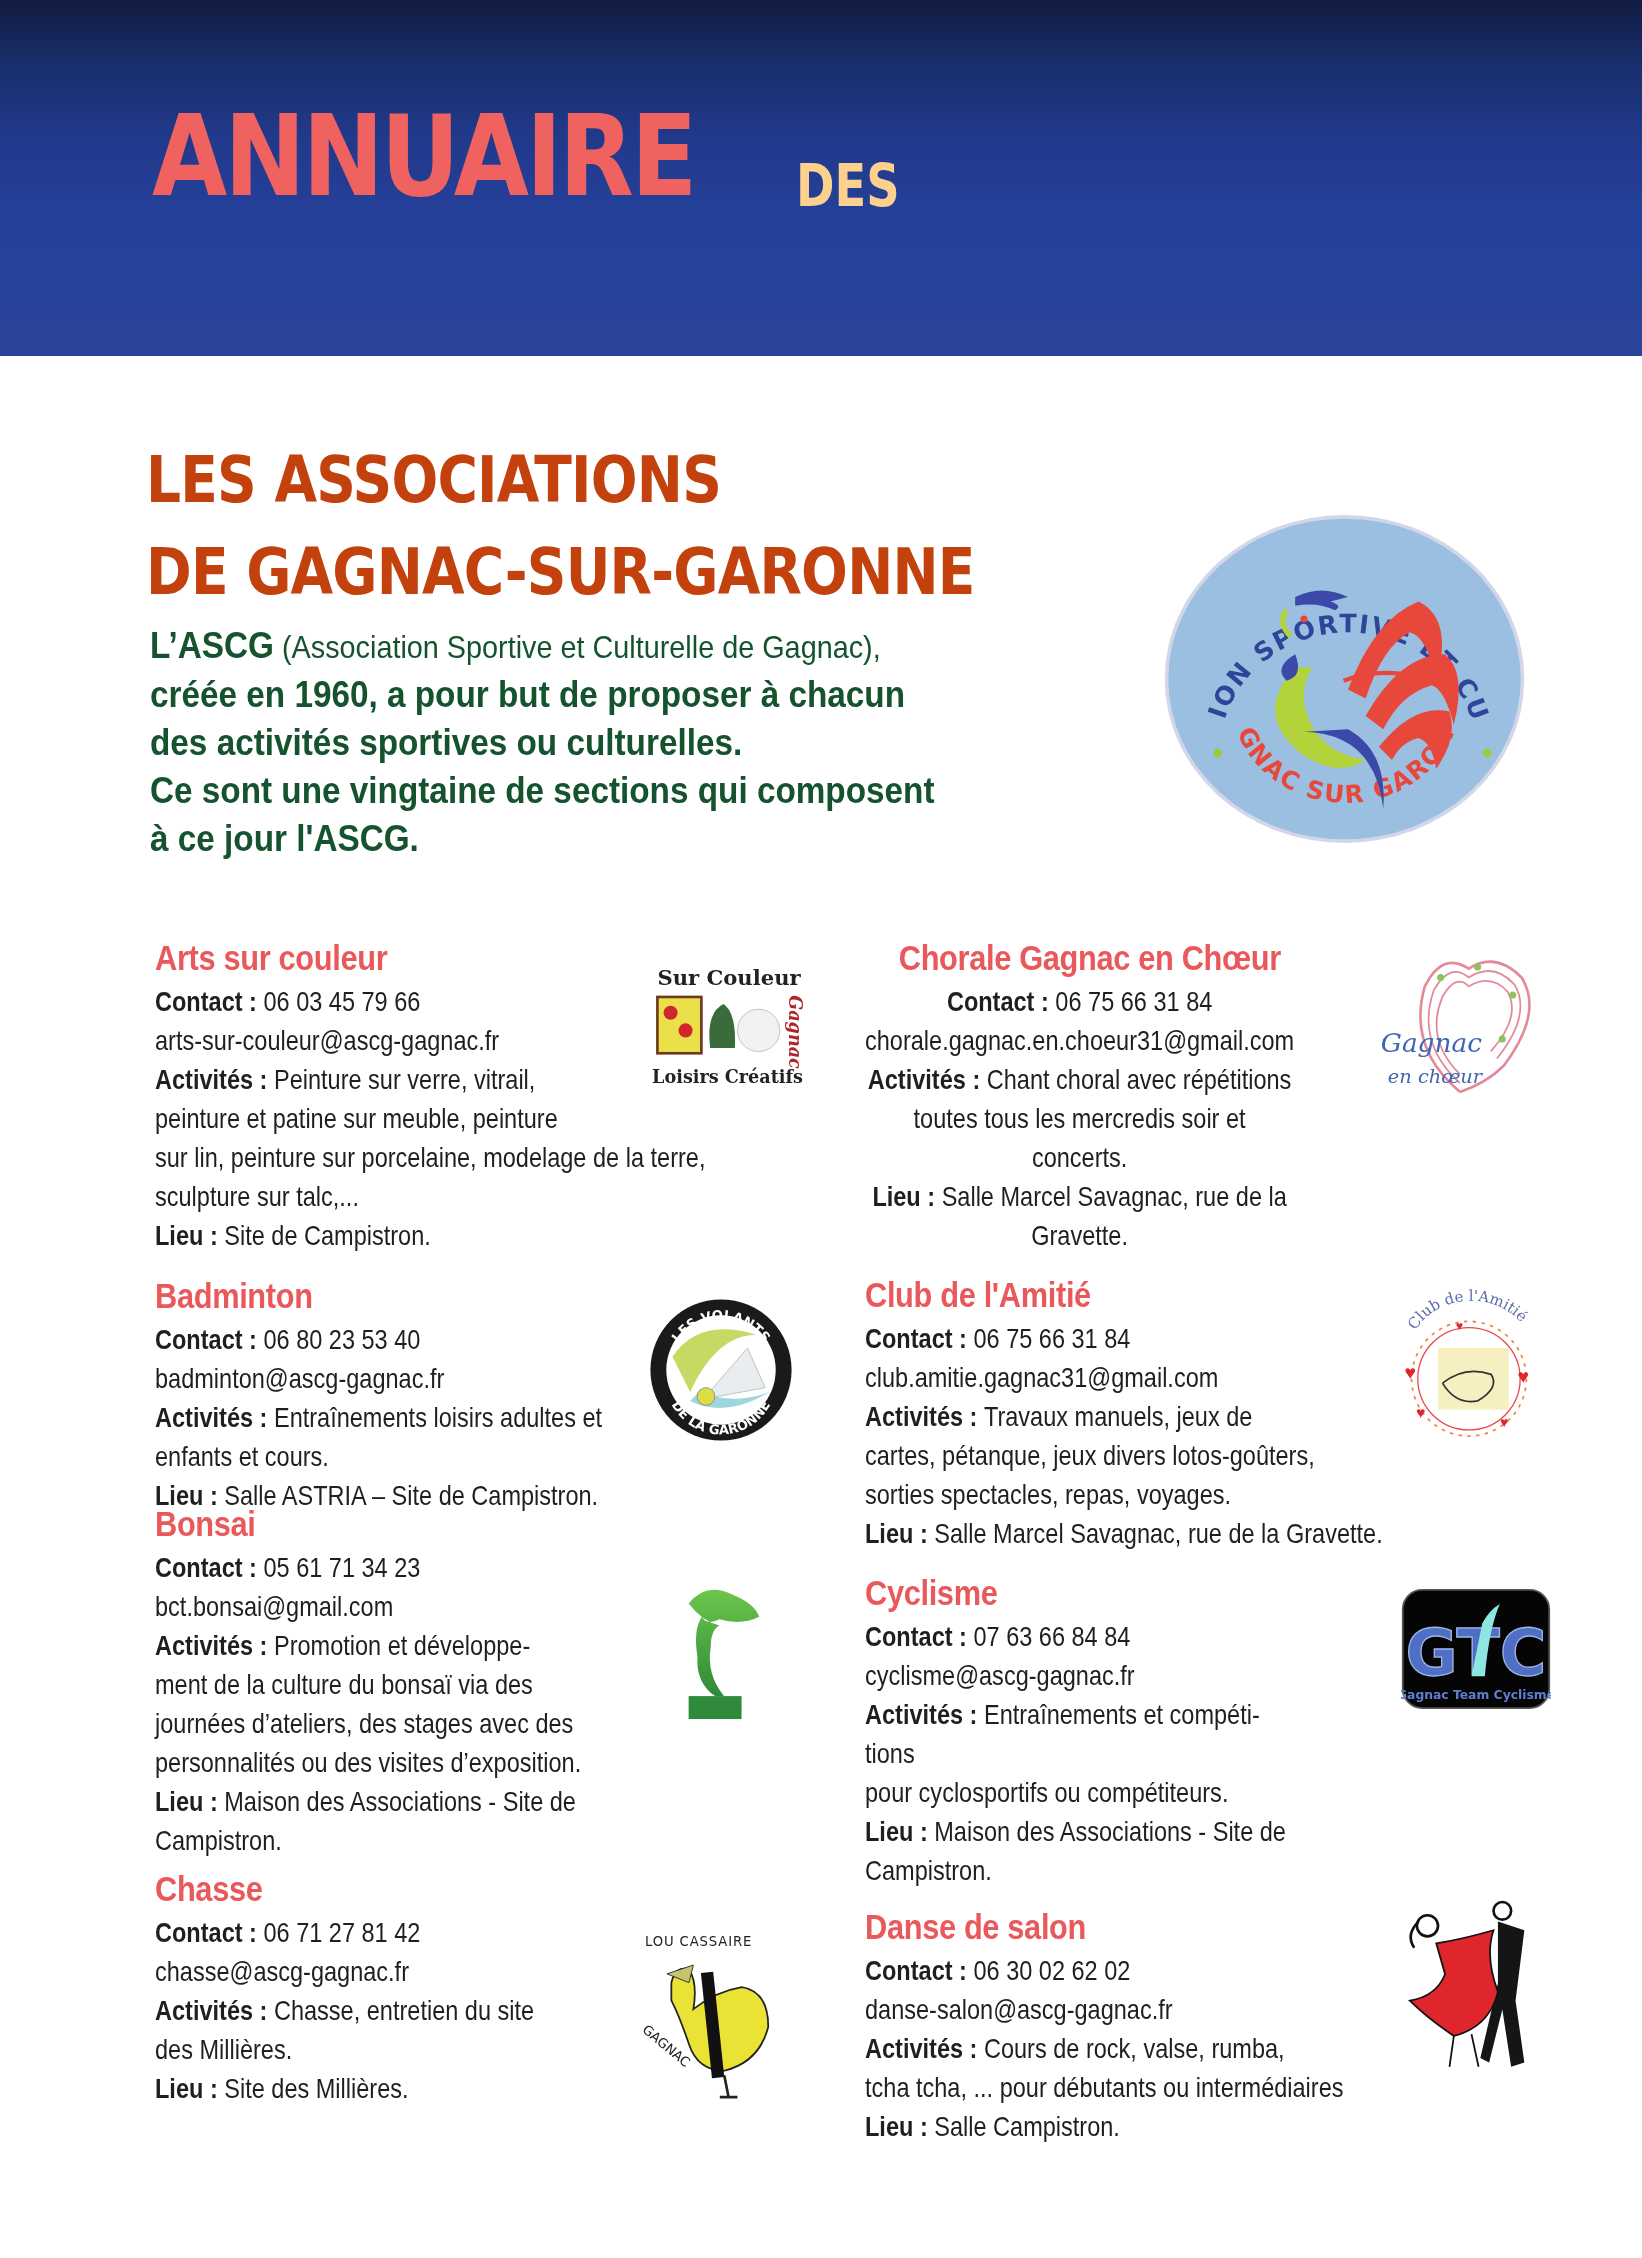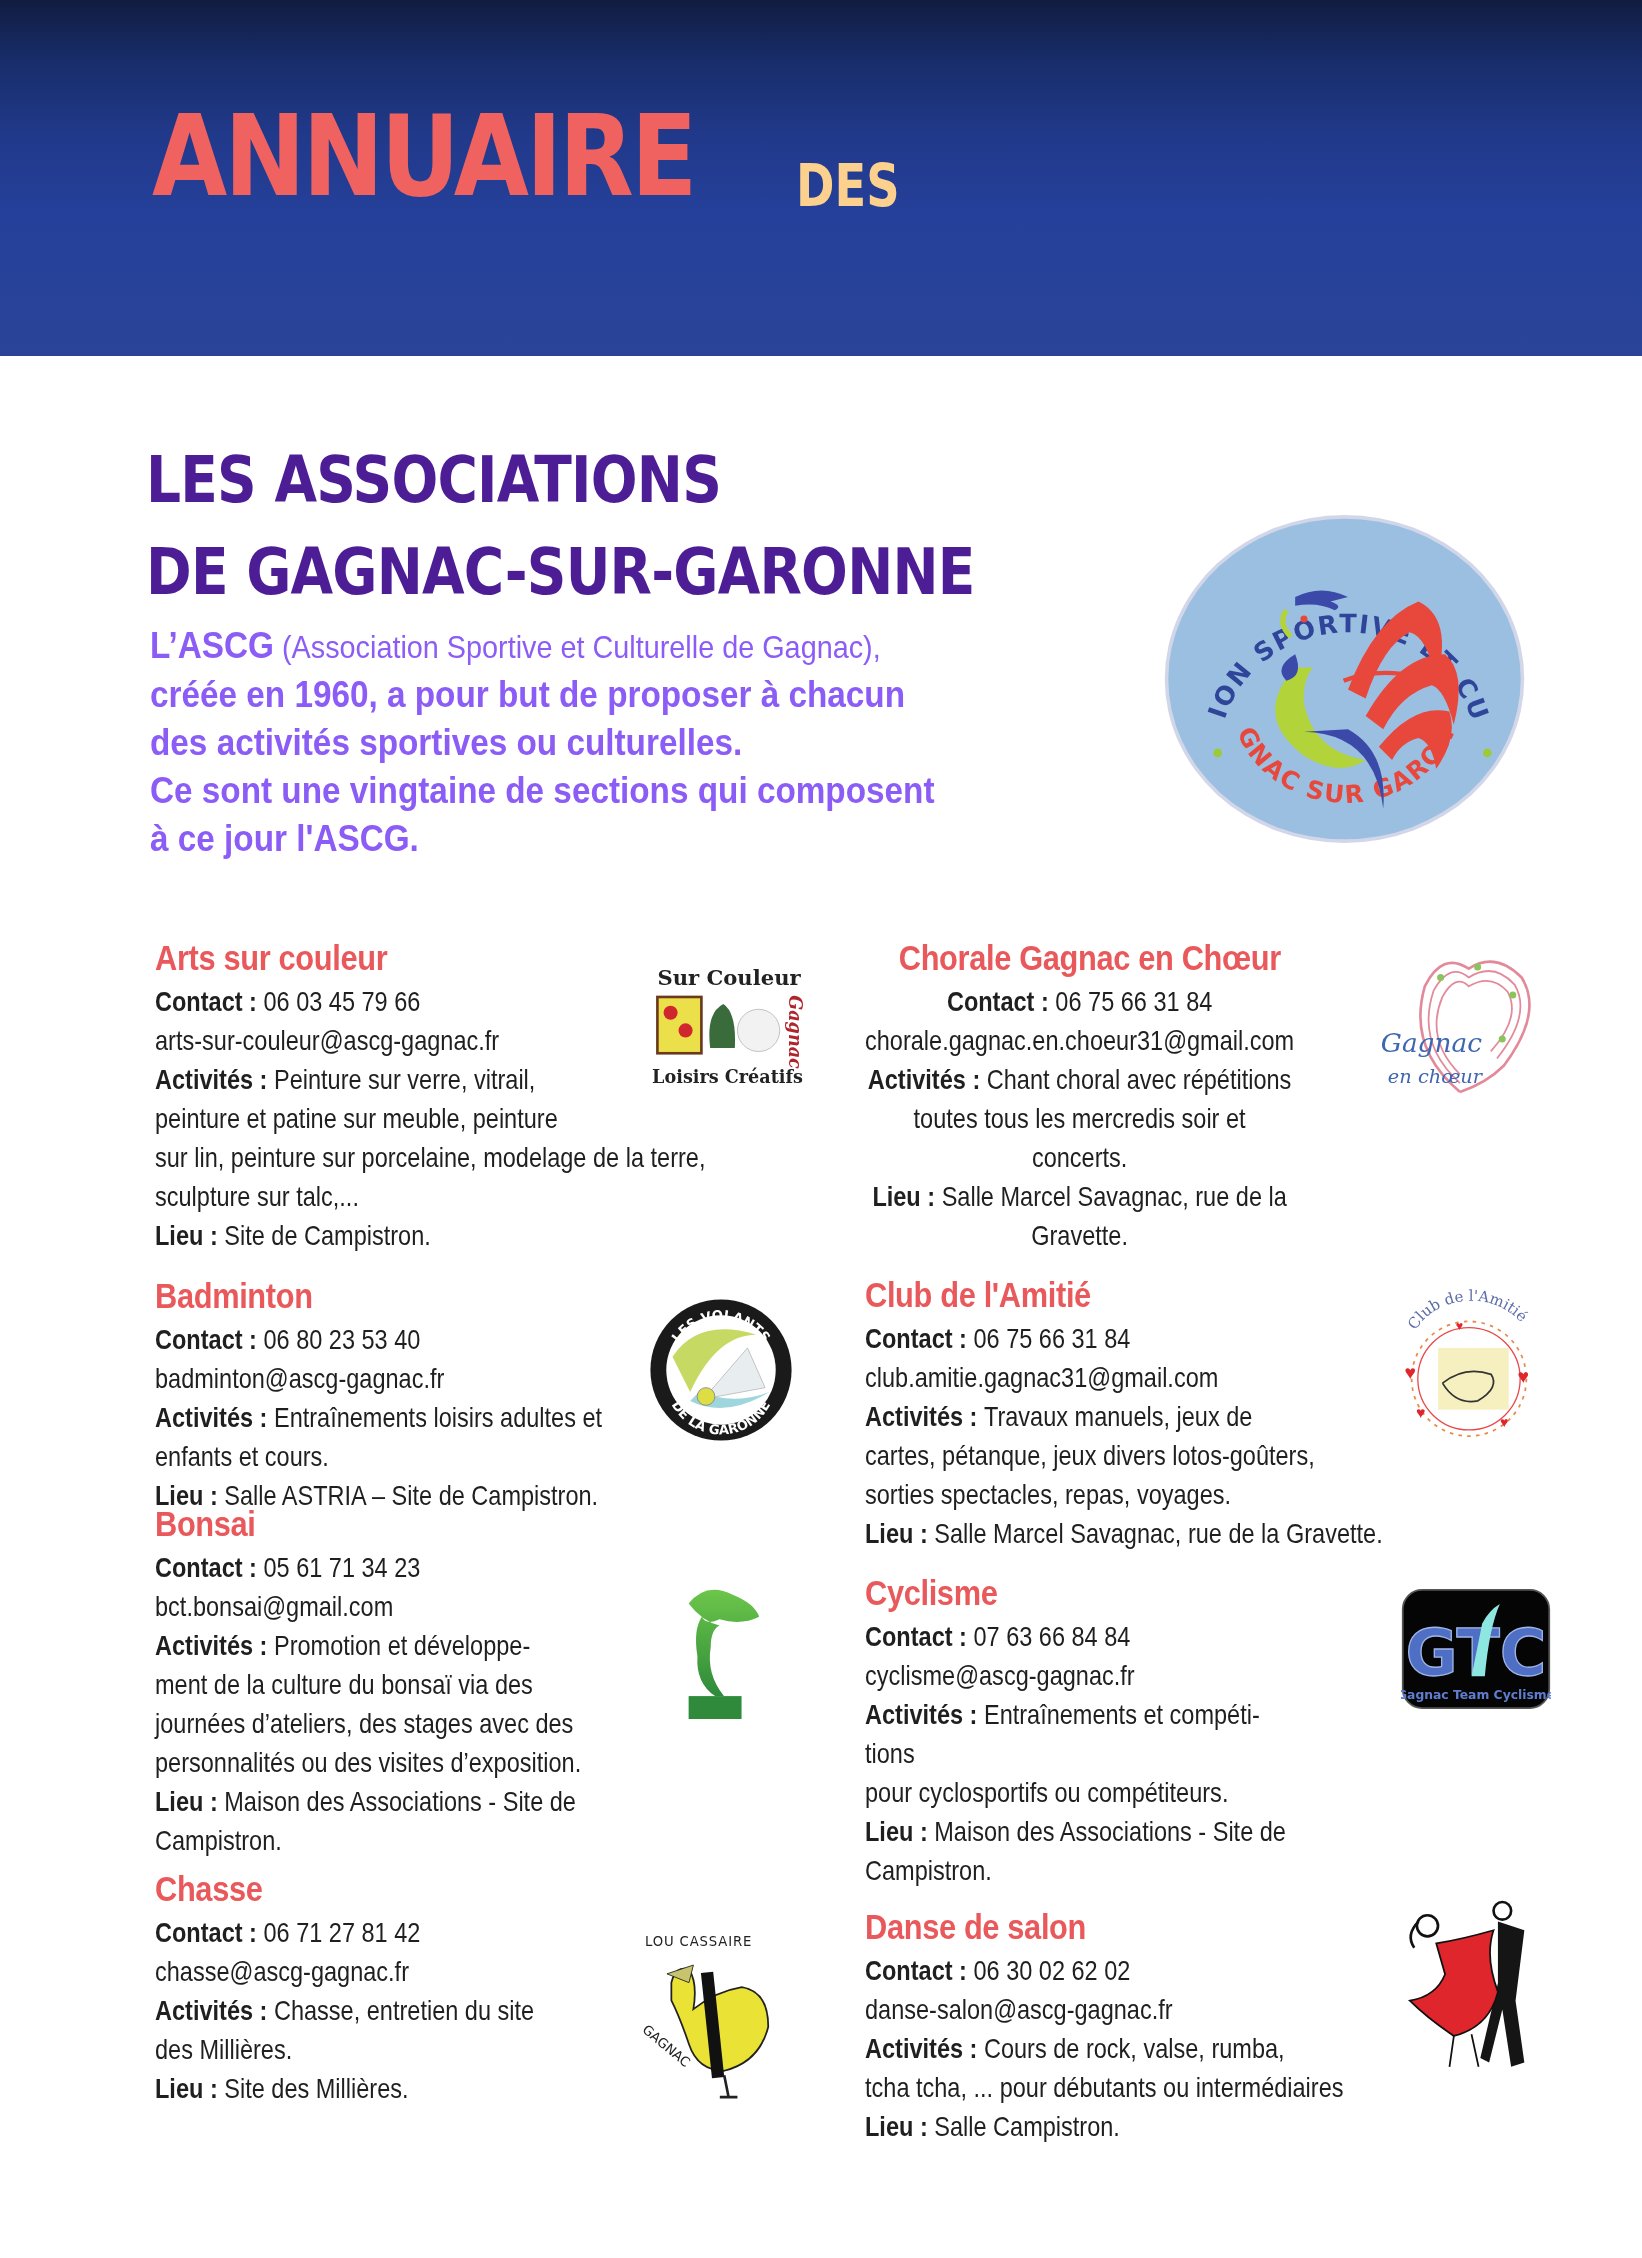--- a/index.html
+++ b/index.html
@@ -24,28 +24,28 @@
     .title-assoc {
       font-family: "DejaVu Sans", sans-serif; font-weight: bold; font-size: 102px; line-height: 1;
       letter-spacing: -0.9px; margin-top: 1.8px;
       background: linear-gradient(to right, #72b640 0%, #a5c63c 25%, #6aae3c 45%, #aac83a 65%, #6aae3c 85%, #a3c63a 100%);
       -webkit-background-clip: text; background-clip: text; color: transparent;
       transform: scaleX(0.83); transform-origin: left top; display: inline-block;
     }
 
     .subtitle {
       position: absolute; left: 146px; top: 434px;
-      font-family: "DejaVu Sans", sans-serif; font-weight: bold; color: #4c1d95;
+      font-family: "DejaVu Sans", sans-serif; font-weight: bold; color: #c2410c;
       font-size: 64px; line-height: 92px; letter-spacing: -0.9px;
     }
     .subtitle div { transform: scaleX(0.86); transform-origin: left; white-space: nowrap; }
 
     .intro {
       position: absolute; left: 150px; top: 622px; width: 970px;
-      font-family: "Liberation Sans", sans-serif; font-size: 37px; line-height: 48px; color: #8b5cf6;
+      font-family: "Liberation Sans", sans-serif; font-size: 37px; line-height: 48px; color: #14532d;
     }
     .intro .intro-strong { font-weight: bold; }
     .intro .small { font-size: 32px; font-weight: normal; }
     .intro div { white-space: nowrap; transform: scaleX(0.9); transform-origin: left; }
     .intro .line-b { font-weight: bold; }
 
     .ascg-logo { position: absolute; left: 1163px; top: 513px; width: 363px; height: 332px; }
 
     .column { position: absolute; top: 933px; }
     .col-left { left: 155px; width: 688px; }

